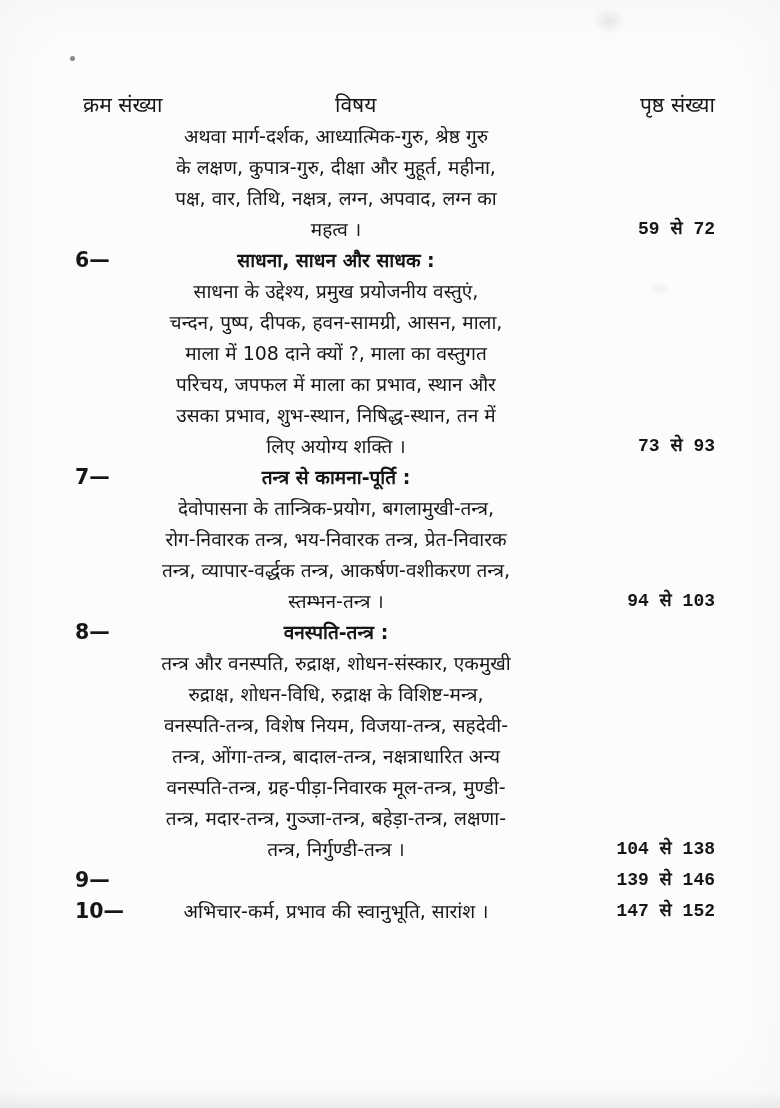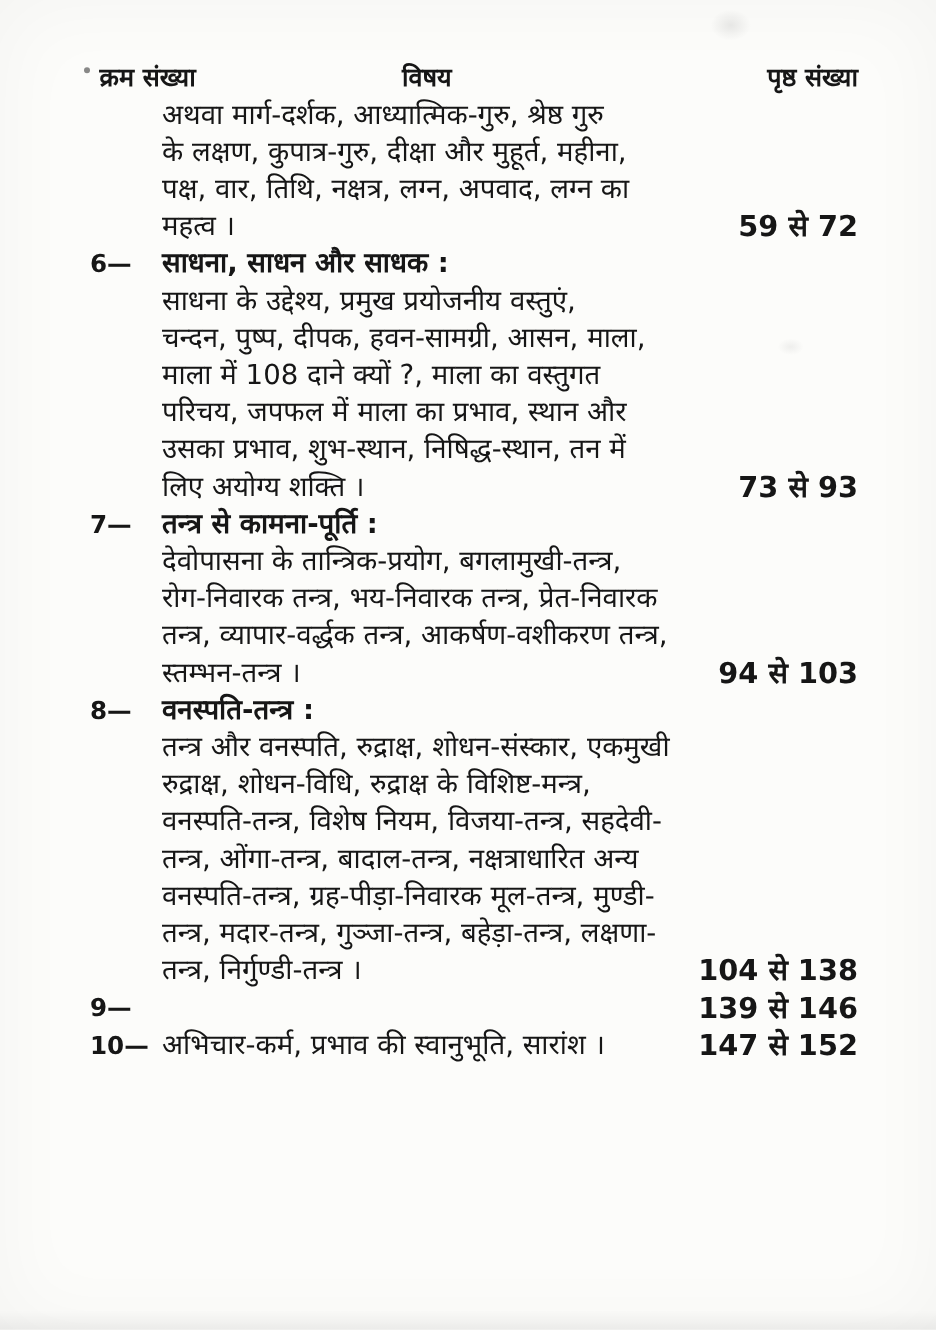--- a/index.html
+++ b/index.html
@@ -14,53 +14,56 @@
     background: var(--page-bg, #fcfcfa);
     color: var(--text, #161616);
     overflow: hidden;
     box-shadow: inset 0 0 70px rgba(0,0,0,0.035);
     box-sizing: border-box;
     padding: 50px 65px 0 75px;
   }
   .toc-header {
     position: relative;
     height: 31px;
-    font-weight: bold;
+    font-weight: normal;
     font-size: 21px;
     line-height: 31px;
     white-space: nowrap;
+    margin-top: 40px;
   }
   .toc-header .serial  { position: absolute; left: 8px;  top: 0; }
   .toc-header .subject { position: absolute; left: 260px; top: 0; }
   .toc-header .pages   { position: absolute; right: 0;  top: 0; }
 
   .entries { }
   .entry { display: flex; align-items: stretch; }
   .entry-num {
     flex: 0 0 60px;
     font-weight: bold;
     font-size: 20.5px;
     line-height: 31px;
     white-space: nowrap;
   }
   .entry-body {
     flex: 0 0 402px;
-    font-size: 23px;
+    font-size: 19px;
     line-height: 31px;
+    text-align: center;
   }
   .entry-title { font-weight: bold; }
   .entry-line { white-space: nowrap; }
   .entry-pages {
     margin-left: auto;
     align-self: flex-end;
     font-weight: bold;
-    font-size: 24px;
+    font-size: 18px;
     line-height: 31px;
     white-space: nowrap;
     text-align: right;
+    font-family: Liberation Mono, monospace;
   }
 
   
   .artifact { position: absolute; pointer-events: none; }
   .speck-header {
     left: 70px; top: 56px; width: 5px; height: 5px;
     background: rgba(40,40,40,0.55); border-radius: 50%;
     filter: blur(0.5px);
   }
   .smudge-topright {

